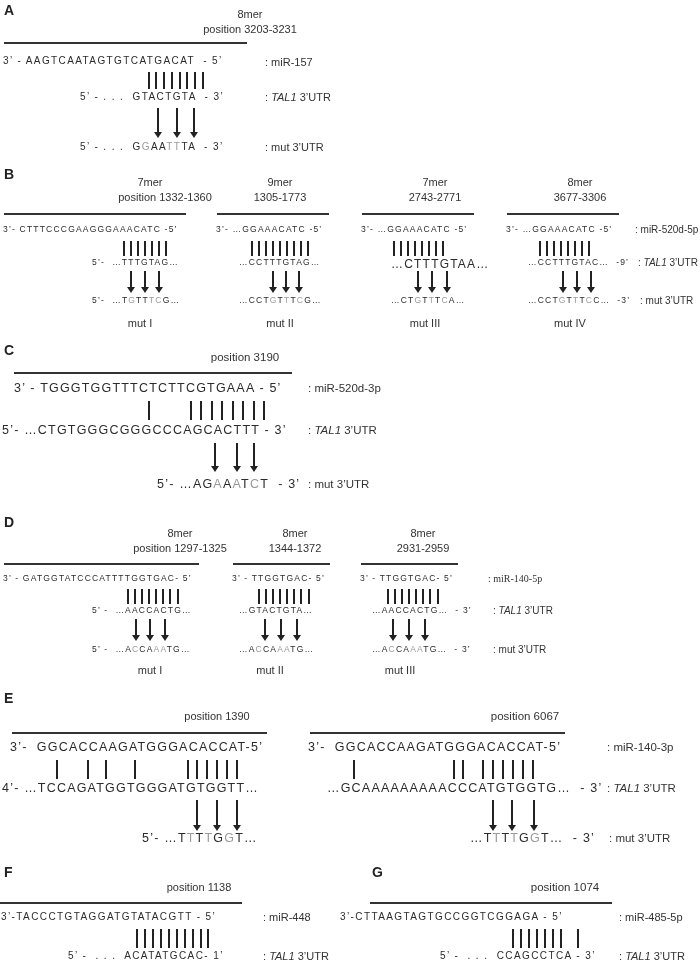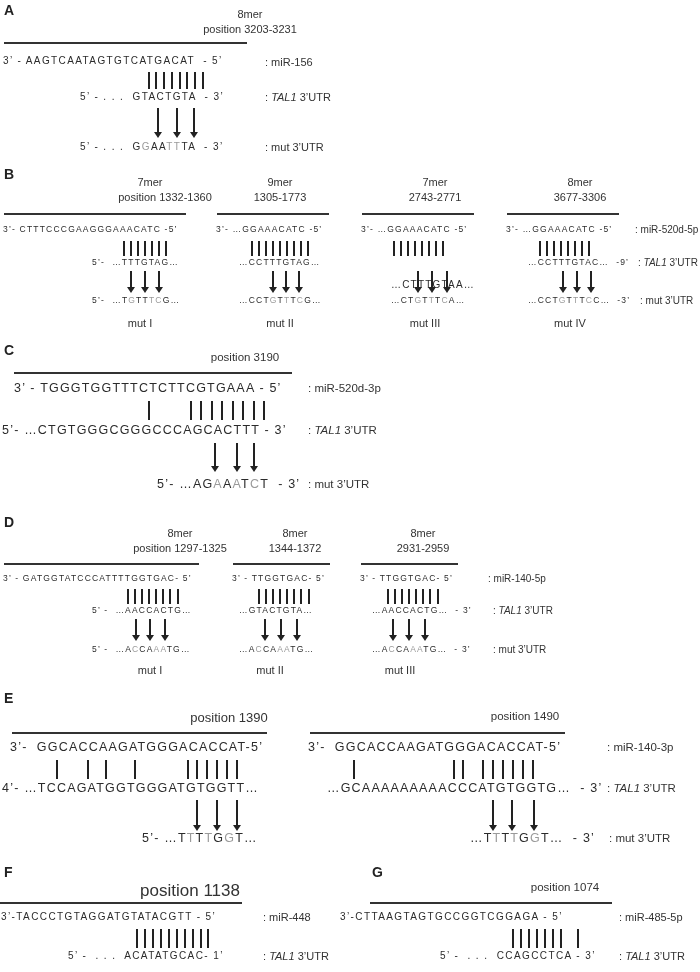--- a/index.html
+++ b/index.html
@@ -25,21 +25,21 @@
 </style>
 </head>
 <body>
 
 <div>
   <div class="abs panel-label" style="left:4px;top:2px;">A</div>
   <div class="abs hdr" style="left:140px;top:8px;width:220px;">8mer</div>
   <div class="abs hdr" style="left:140px;top:23px;width:220px;">position 3203-3231</div>
   <div class="rule" style="left:4px;top:42px;width:243px;"></div>
   <div class="abs seq" style="left:3px;top:55px;">3’ - AAGTCAATAGTGTCATGACAT  - 5’</div>
-  <div class="abs lbl" style="left:265px;top:56px;">: miR-156</div>
+  <div class="abs lbl" style="left:265px;top:56px;">: miR-157</div>
   <div class="bars">
     <div class="bar" style="left:148px;top:72px;height:17px;"></div>
     <div class="bar" style="left:155px;top:72px;height:17px;"></div>
     <div class="bar" style="left:163px;top:72px;height:17px;"></div>
     <div class="bar" style="left:171px;top:72px;height:17px;"></div>
     <div class="bar" style="left:179px;top:72px;height:17px;"></div>
     <div class="bar" style="left:186px;top:72px;height:17px;"></div>
     <div class="bar" style="left:194px;top:72px;height:17px;"></div>
     <div class="bar" style="left:202px;top:72px;height:17px;"></div>
   </div>
@@ -110,21 +110,21 @@
   <div class="bars">
     <div class="bar" style="left:393px;top:241px;height:15px;"></div>
     <div class="bar" style="left:400px;top:241px;height:15px;"></div>
     <div class="bar" style="left:407px;top:241px;height:15px;"></div>
     <div class="bar" style="left:414px;top:241px;height:15px;"></div>
     <div class="bar" style="left:421px;top:241px;height:15px;"></div>
     <div class="bar" style="left:428px;top:241px;height:15px;"></div>
     <div class="bar" style="left:435px;top:241px;height:15px;"></div>
     <div class="bar" style="left:442px;top:241px;height:15px;"></div>
   </div>
-  <div class="abs seq" style="left:391px;top:257px;font-size:10px;letter-spacing:1.2px;margin-top:22px;">…CTTTGTAA…</div>
+  <div class="abs seq" style="left:391px;top:257px;font-size:12px;letter-spacing:1.2px;">…CTTTGTAA…</div>
   <div>
     <div class="arrow" style="left:417px;top:271px;height:17px;"></div>
     <div class="arrow" style="left:431px;top:271px;height:17px;"></div>
     <div class="arrow" style="left:446px;top:271px;height:17px;"></div>
   </div>
   <div class="abs seq" style="left:391px;top:295px;font-size:8.5px;letter-spacing:1.2px;"><span>…</span><span class="mutseq"><span>C</span><span>T</span><span class="gray" style="color: rgb(154, 154, 154);">G</span><span>T</span><span class="gray" style="color: rgb(154, 154, 154);">T</span><span>T</span><span class="gray" style="color: rgb(154, 154, 154);">C</span><span>A</span></span><span>…</span></div>
   <div class="abs mutname" style="left:385px;top:317px;width:80px;">mut III</div>
 
   <div class="abs hdr" style="left:525px;top:176px;width:110px;">8mer</div>
   <div class="abs hdr" style="left:525px;top:191px;width:110px;">3677-3306</div>
@@ -227,21 +227,21 @@
     <div class="arrow" style="left:280px;top:619px;height:17px;"></div>
     <div class="arrow" style="left:296px;top:619px;height:17px;"></div>
   </div>
   <div class="abs seq" style="left:239px;top:644px;font-size:8.5px;letter-spacing:1.2px;"><span>…</span><span class="mutseq"><span>A</span><span class="gray" style="color: rgb(154, 154, 154);">C</span><span>C</span><span>A</span><span class="gray" style="color: rgb(154, 154, 154);">A</span><span class="gray" style="color: rgb(154, 154, 154);">A</span><span>T</span><span>G</span></span><span>…</span></div>
   <div class="abs mutname" style="left:240px;top:664px;width:60px;">mut II</div>
 
   <div class="abs hdr" style="left:383px;top:527px;width:80px;">8mer</div>
   <div class="abs hdr" style="left:383px;top:542px;width:80px;">2931-2959</div>
   <div class="rule" style="left:361px;top:563px;width:97px;"></div>
   <div class="abs seq" style="left:360px;top:573px;font-size:8.5px;letter-spacing:1.2px;">3’ - TTGGTGAC- 5’</div>
-  <div class="abs lbl" style="left:488px;top:573px;font-size:10px;">: miR-140-5p</div>
+  <div class="abs lbl" style="left:488px;top:573px;font-size:10px;font-family:Liberation Serif, serif;">: miR-140-5p</div>
   <div class="bars">
     <div class="bar" style="left:387px;top:589px;height:15px;"></div>
     <div class="bar" style="left:394px;top:589px;height:15px;"></div>
     <div class="bar" style="left:401px;top:589px;height:15px;"></div>
     <div class="bar" style="left:408px;top:589px;height:15px;"></div>
     <div class="bar" style="left:415px;top:589px;height:15px;"></div>
     <div class="bar" style="left:422px;top:589px;height:15px;"></div>
     <div class="bar" style="left:429px;top:589px;height:15px;"></div>
     <div class="bar" style="left:437px;top:589px;height:15px;"></div>
   </div>
@@ -253,21 +253,21 @@
     <div class="arrow" style="left:424px;top:619px;height:17px;"></div>
   </div>
   <div class="abs seq" style="left:372px;top:644px;font-size:8.5px;letter-spacing:1.2px;"><span>…</span><span class="mutseq"><span>A</span><span class="gray" style="color: rgb(154, 154, 154);">C</span><span>C</span><span>A</span><span class="gray" style="color: rgb(154, 154, 154);">A</span><span class="gray" style="color: rgb(154, 154, 154);">A</span><span>T</span><span>G</span></span><span>…  - 3’</span></div>
   <div class="abs lbl" style="left:493px;top:644px;font-size:10px;">: mut 3’UTR</div>
   <div class="abs mutname" style="left:370px;top:664px;width:60px;">mut III</div>
 </div>
 
 <div>
   <div class="abs panel-label" style="left:4px;top:690px;">E</div>
 
-  <div class="abs hdr" style="left:174px;top:710px;width:110px;font-size:13px;text-align:center;">position 1390</div>
+  <div class="abs hdr" style="left:162px;top:710px;width:110px;font-size:11px;text-align:center;">position 1390</div>
   <div class="rule" style="left:12px;top:732px;width:255px;"></div>
   <div class="abs seq big" style="left:10px;top:740px;">3’-  GGCACCAAGATGGGACACCAT-5’</div>
   <div class="bars">
     <div class="bar" style="left:56px;top:760px;height:19px;"></div>
     <div class="bar" style="left:87px;top:760px;height:19px;"></div>
     <div class="bar" style="left:105px;top:760px;height:19px;"></div>
     <div class="bar" style="left:134px;top:760px;height:19px;"></div>
     <div class="bar" style="left:187px;top:760px;height:19px;"></div>
     <div class="bar" style="left:196px;top:760px;height:19px;"></div>
     <div class="bar" style="left:206px;top:760px;height:19px;"></div>
@@ -276,21 +276,21 @@
     <div class="bar" style="left:236px;top:760px;height:19px;"></div>
   </div>
   <div class="abs seq big" style="left:2px;top:781px;">4’- …TCCAGATGGTGGGATGTGGTT…</div>
   <div>
     <div class="arrow" style="left:196px;top:800px;height:26px;"></div>
     <div class="arrow" style="left:216px;top:800px;height:26px;"></div>
     <div class="arrow" style="left:236px;top:800px;height:26px;"></div>
   </div>
   <div class="abs seq big" style="left:142px;top:831px;"><span>5’- …</span><span class="mutseq"><span>T</span><span class="gray" style="color: rgb(154, 154, 154);">T</span><span>T</span><span class="gray" style="color: rgb(154, 154, 154);">T</span><span>G</span><span class="gray" style="color: rgb(154, 154, 154);">G</span><span>T</span></span><span>…</span></div>
 
-  <div class="abs hdr" style="left:470px;top:710px;width:110px;font-size:11.5px;">position 1490</div>
+  <div class="abs hdr" style="left:470px;top:710px;width:110px;font-size:11.5px;">position 6067</div>
   <div class="rule" style="left:310px;top:732px;width:255px;"></div>
   <div class="abs seq big" style="left:308px;top:740px;">3’-  GGCACCAAGATGGGACACCAT-5’</div>
   <div class="abs lbl big" style="left:607px;top:741px;">: miR-140-3p</div>
   <div class="bars">
     <div class="bar" style="left:353px;top:760px;height:19px;"></div>
     <div class="bar" style="left:453px;top:760px;height:19px;"></div>
     <div class="bar" style="left:462px;top:760px;height:19px;"></div>
     <div class="bar" style="left:482px;top:760px;height:19px;"></div>
     <div class="bar" style="left:492px;top:760px;height:19px;"></div>
     <div class="bar" style="left:502px;top:760px;height:19px;"></div>
@@ -304,21 +304,21 @@
     <div class="arrow" style="left:492px;top:800px;height:26px;"></div>
     <div class="arrow" style="left:511px;top:800px;height:26px;"></div>
     <div class="arrow" style="left:533px;top:800px;height:26px;"></div>
   </div>
   <div class="abs seq big" style="left:470px;top:831px;"><span>…</span><span class="mutseq"><span>T</span><span class="gray" style="color: rgb(154, 154, 154);">T</span><span>T</span><span class="gray" style="color: rgb(154, 154, 154);">T</span><span>G</span><span class="gray" style="color: rgb(154, 154, 154);">G</span><span>T</span></span><span>…  - 3’</span></div>
   <div class="abs lbl big" style="left:609px;top:832px;">: mut 3’UTR</div>
 </div>
 
 <div>
   <div class="abs panel-label" style="left:4px;top:864px;">F</div>
-  <div class="abs hdr" style="left:135px;top:881px;width:110px;font-size:17px;">position 1138</div>
+  <div class="abs hdr" style="left:144px;top:881px;width:110px;font-size:11px;">position 1138</div>
   <div class="rule" style="left:0px;top:902px;width:242px;"></div>
   <div class="abs seq" style="left:1px;top:911px;">3’-TACCCTGTAGGATGTATACGTT - 5’</div>
   <div class="abs lbl" style="left:263px;top:911px;">: miR-448</div>
   <div class="bars">
     <div class="bar" style="left:136px;top:929px;height:19px;"></div>
     <div class="bar" style="left:144px;top:929px;height:19px;"></div>
     <div class="bar" style="left:152px;top:929px;height:19px;"></div>
     <div class="bar" style="left:160px;top:929px;height:19px;"></div>
     <div class="bar" style="left:168px;top:929px;height:19px;"></div>
     <div class="bar" style="left:176px;top:929px;height:19px;"></div>

